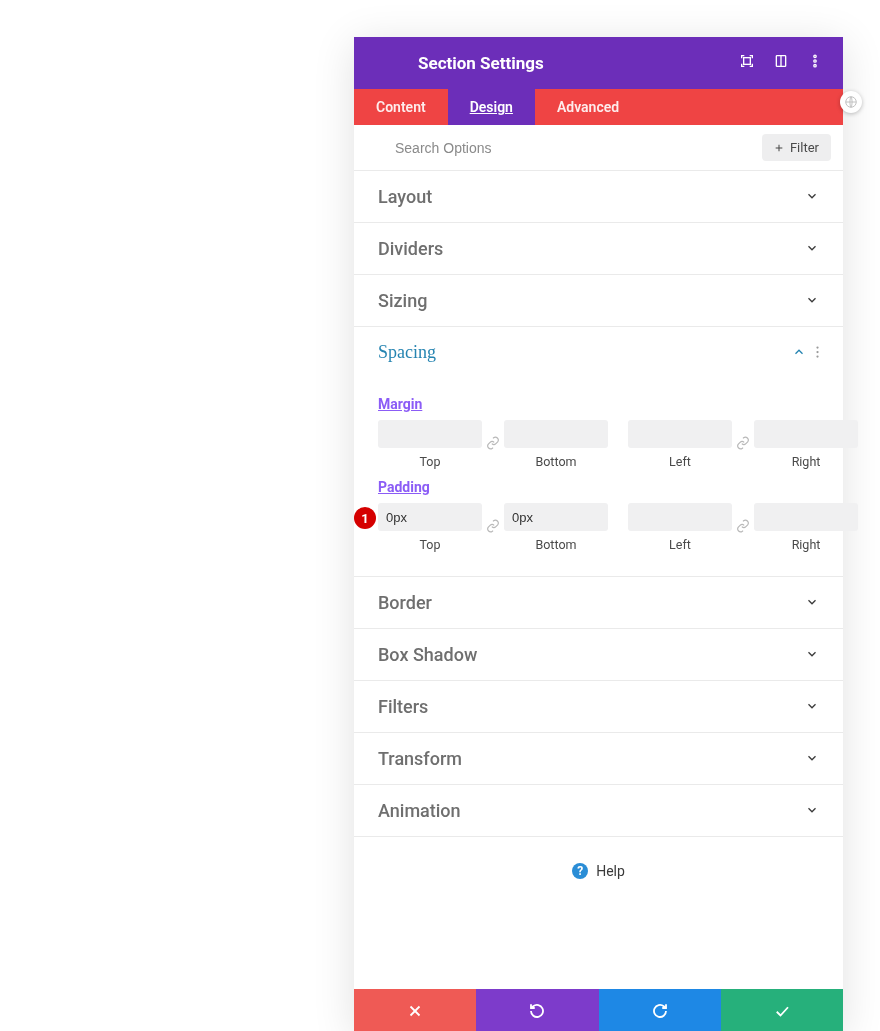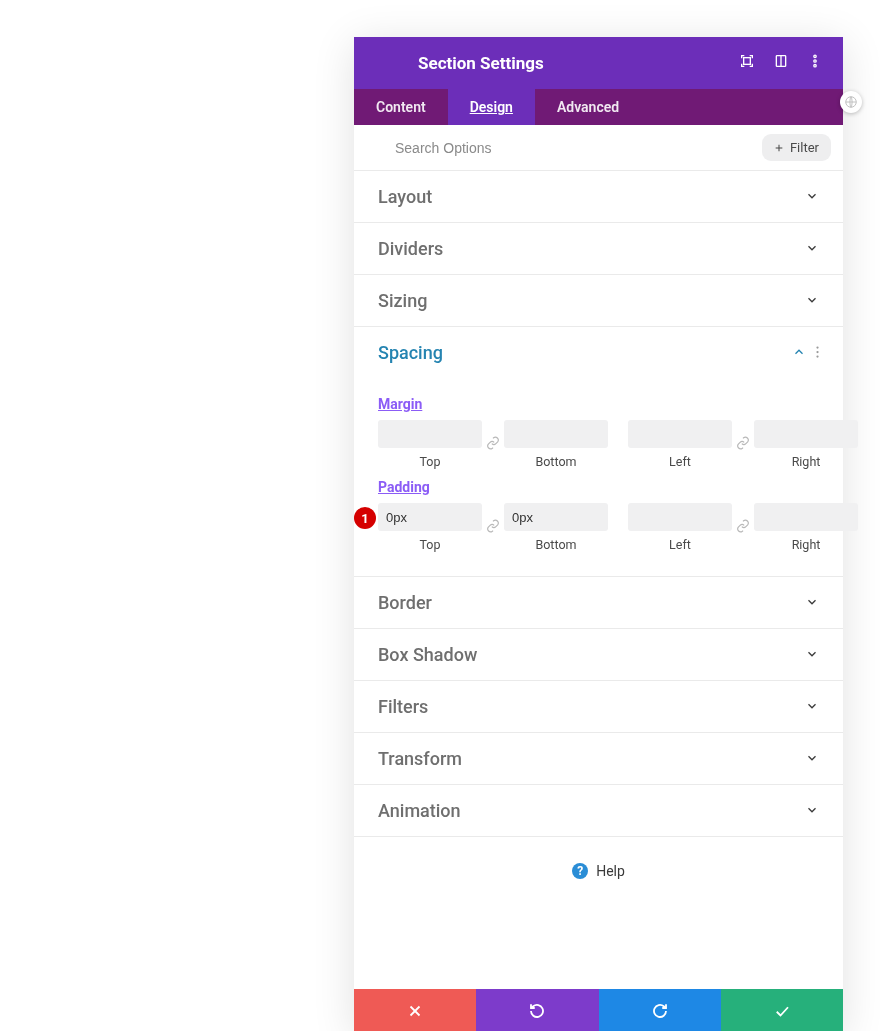--- a/index.html
+++ b/index.html
@@ -26,21 +26,21 @@
       padding: 16px 20px;
       display: flex;
       align-items: center;
       justify-content: space-between;
     }
     .titlebar h2 { font-size: 17px; font-weight: 700; margin-left: 44px; }
     .title-actions { display: flex; gap: 18px; align-items: center; }
     .title-actions svg { width: 16px; height: 16px; fill: none; stroke: #fff; stroke-width: 2; cursor: pointer; }
 
     .tabs {
-      background: #701a75;
+      background: #ef4444;
       display: flex;
       padding: 0;
     }
     .tab {
       padding: 10px 22px;
       color: rgba(255,255,255,0.9);
       font-size: 14px;
       font-weight: 600;
       cursor: pointer;
     }
@@ -58,21 +58,21 @@
       outline: none;
       font-size: 14px;
       color: #4a4a4a;
       background: transparent;
       flex: 1;
       margin-left: 17px;
     }
     .search-input::placeholder { color: #8a8a8a; }
     .filter-btn {
       background: #eeeeef;
-      border-radius: 9px;
+      border-radius: 4px;
       padding: 6px 12px;
       font-size: 13px;
       color: #4a4a4a;
       display: flex;
       align-items: center;
       gap: 6px;
       cursor: pointer;
     }
     .filter-btn svg { width: 10px; height: 10px; stroke: #4a4a4a; stroke-width: 2.5; }
 
@@ -82,21 +82,21 @@
       justify-content: space-between;
       padding: 15px 24px;
       border-bottom: 1px solid #eaeaea;
       cursor: pointer;
     }
     .accordion-title {
       font-size: 18px;
       color: #6f6f6f;
       font-weight: 500;
     }
-    .accordion.open .accordion-title { color: #2584b1; }
+    .accordion.open .accordion-title { color: #2584b1; font-family: Liberation Serif, serif; }
     .accordion-right { display: flex; align-items: center; gap: 10px; }
     .chevron { width: 14px; height: 14px; stroke: #3a3a3a; stroke-width: 2.2; fill: none; }
     .chevron.up { stroke: #2584b1; }
     .dots-mini svg { width: 3px; height: 14px; fill: #9a9a9a; }
 
     .spacing-body {
       padding: 8px 24px 24px;
       border-bottom: 1px solid #eaeaea;
     }
     .field-label {

